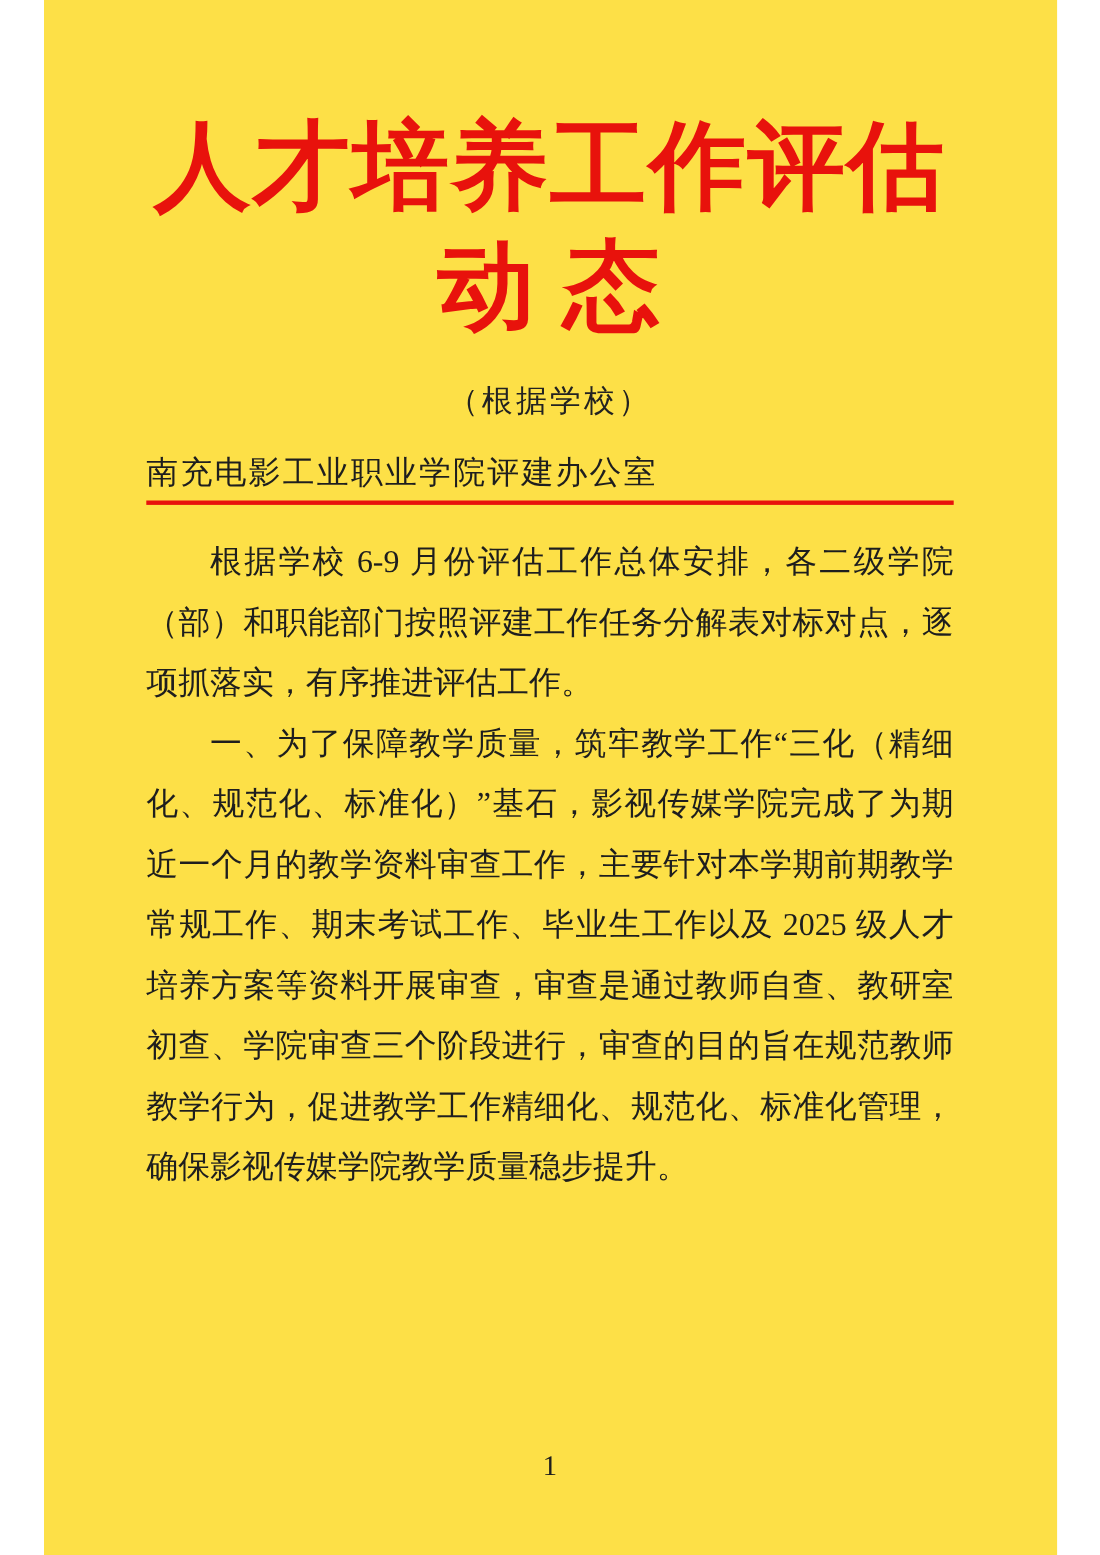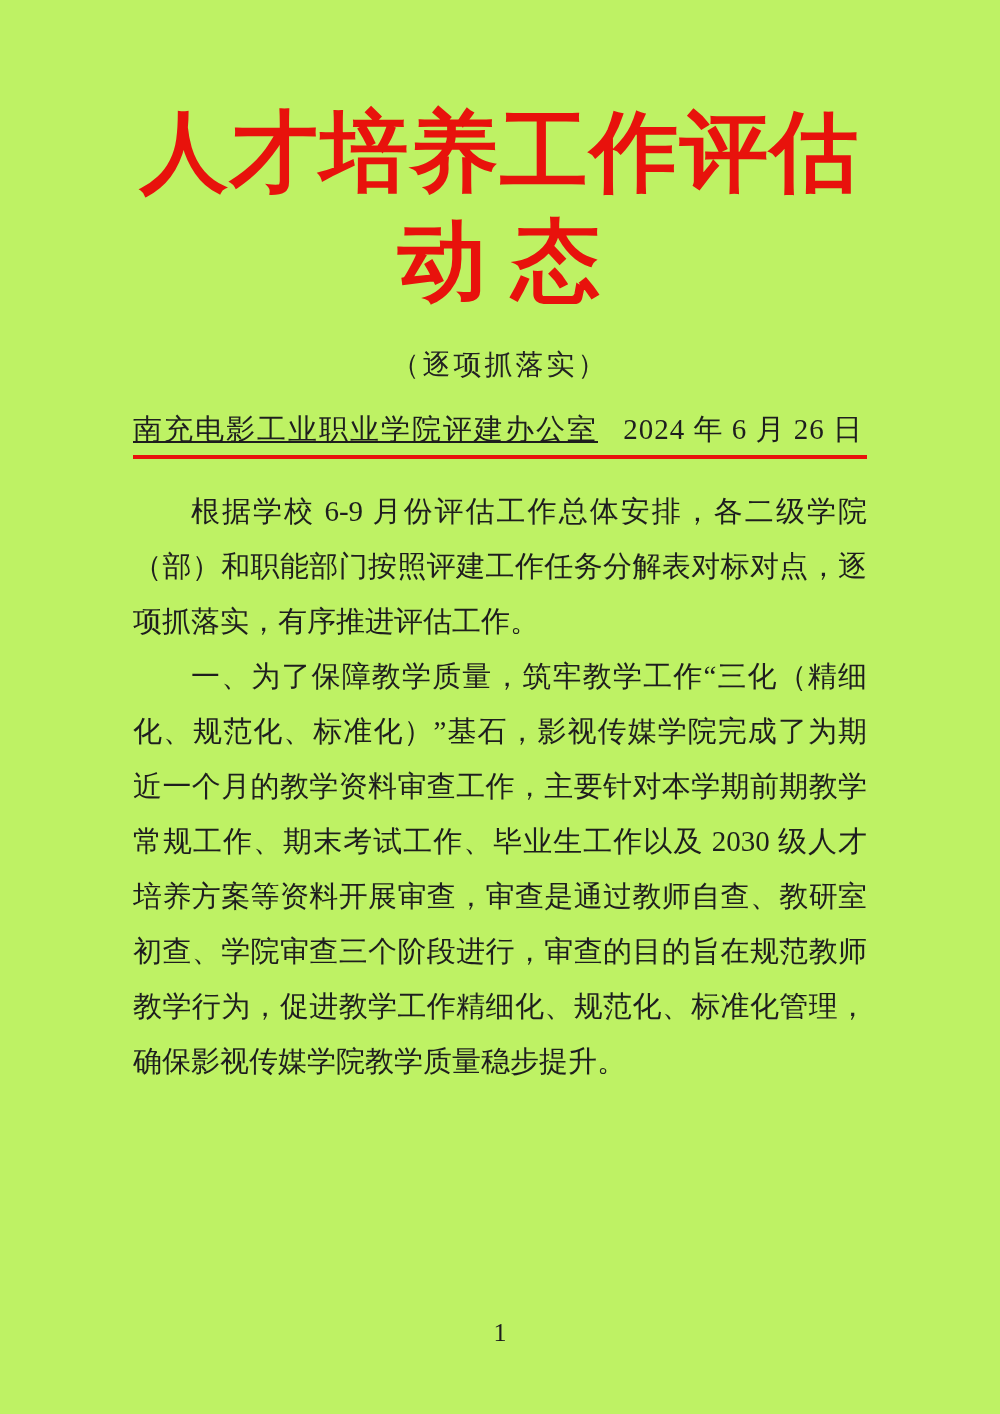--- a/index.html
+++ b/index.html
@@ -2,24 +2,24 @@
 <html lang="zh"><head>
 <meta charset="utf-8">
 <style>
   html, body {
     margin: 0;
     padding: 0;
     background: #ffffff;
   }
   .page {
     position: relative;
-    width: 1000px;
+    width: 921px;
     height: 1414px;
     margin: 0 auto;
-    background: #bef264;
+    background: #fde047;
     font-family: "Liberation Serif", "DejaVu Serif", serif;
     color: #1e1e1e;
     overflow: hidden;
   }
   .doc-title {
     margin: 0;
     padding-top: 98px;
     text-align: center;
     color: #e8120c;
     font-weight: bold;
@@ -42,21 +42,20 @@
     width: 734px;
     margin: 26px auto 0 auto;
     display: flex;
     justify-content: space-between;
     align-items: baseline;
     font-size: 29px;
   }
   .office {
     letter-spacing: 2px;
     white-space: nowrap;
-    text-decoration: underline;
   }
   .date {
     letter-spacing: 1px;
     white-space: nowrap;
     padding-right: 4px;
   }
   .red-rule {
     width: 734px;
     height: 4px;
     margin: 5px auto 0 auto;
@@ -89,32 +88,31 @@
 <body>
 
 <div class="page">
 
   <header>
     <h1 class="doc-title">
       <span class="title-line">人才培养工作评估</span>
       <span class="title-line">动 态</span>
     </h1>
 
-    <div class="issue">（逐项抓落实）</div>
+    <div class="issue">（根据学校）</div>
 
     <div class="pub-row">
       <span class="office">南充电影工业职业学院评建办公室</span>
-      <span class="date">2024 年 6 月 26 日</span>
     </div>
 
     <div class="red-rule"></div>
   </header>
 
   <main class="body-text">
     <p>根据学校 6-9 月份评估工作总体安排，各二级学院（部）和职能部门按照评建工作任务分解表对标对点，逐项抓落实，有序推进评估工作。</p>
-    <p>一、为了保障教学质量，筑牢教学工作“三化（精细化、规范化、标准化）”基石，影视传媒学院完成了为期近一个月的教学资料审查工作，主要针对本学期前期教学常规工作、期末考试工作、毕业生工作以及 2030 级人才培养方案等资料开展审查，审查是通过教师自查、教研室初查、学院审查三个阶段进行，审查的目的旨在规范教师教学行为，促进教学工作精细化、规范化、标准化管理，确保影视传媒学院教学质量稳步提升。</p>
+    <p>一、为了保障教学质量，筑牢教学工作“三化（精细化、规范化、标准化）”基石，影视传媒学院完成了为期近一个月的教学资料审查工作，主要针对本学期前期教学常规工作、期末考试工作、毕业生工作以及 2025 级人才培养方案等资料开展审查，审查是通过教师自查、教研室初查、学院审查三个阶段进行，审查的目的旨在规范教师教学行为，促进教学工作精细化、规范化、标准化管理，确保影视传媒学院教学质量稳步提升。</p>
   </main>
 
   <footer class="page-footer">
     <span class="page-number">1</span>
   </footer>
 
 </div>
 
 </body></html>

